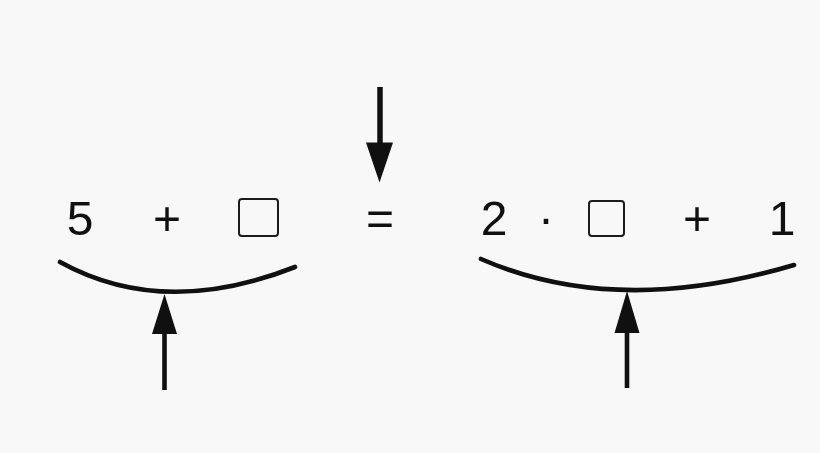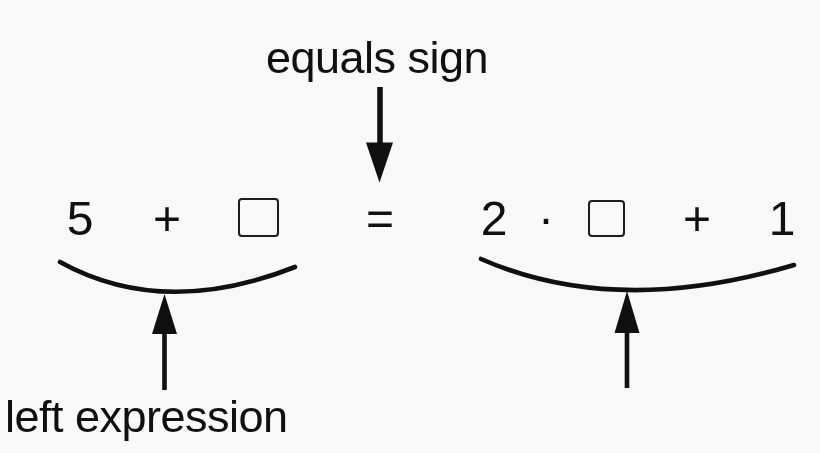--- a/index.html
+++ b/index.html
@@ -81,23 +81,21 @@
       <line x1="164.5" y1="390" x2="164.5" y2="332" stroke-width="4.6"></line>
       <polygon points="152,334 177,334 164.5,294" stroke="none"></polygon>
     </g>
 
     <g stroke="#101010" fill="#101010">
       <line x1="627" y1="388" x2="627" y2="331" stroke-width="4.6"></line>
       <polygon points="614.5,333 639.5,333 627,291" stroke="none"></polygon>
     </g>
   </svg>
 
-  <div class="label centered" style="left:377px; top:35px;">equals sign</div>
 
-  <div class="label" style="left:5px; top:394px;">left expression</div>
 
 
   <div class="token" style="left:80px;">5</div>
 
   <div class="token" style="left:167px;">+</div>
 
   <span class="box lhs"></span>
 
   <div class="token" style="left:380px;">=</div>
 

